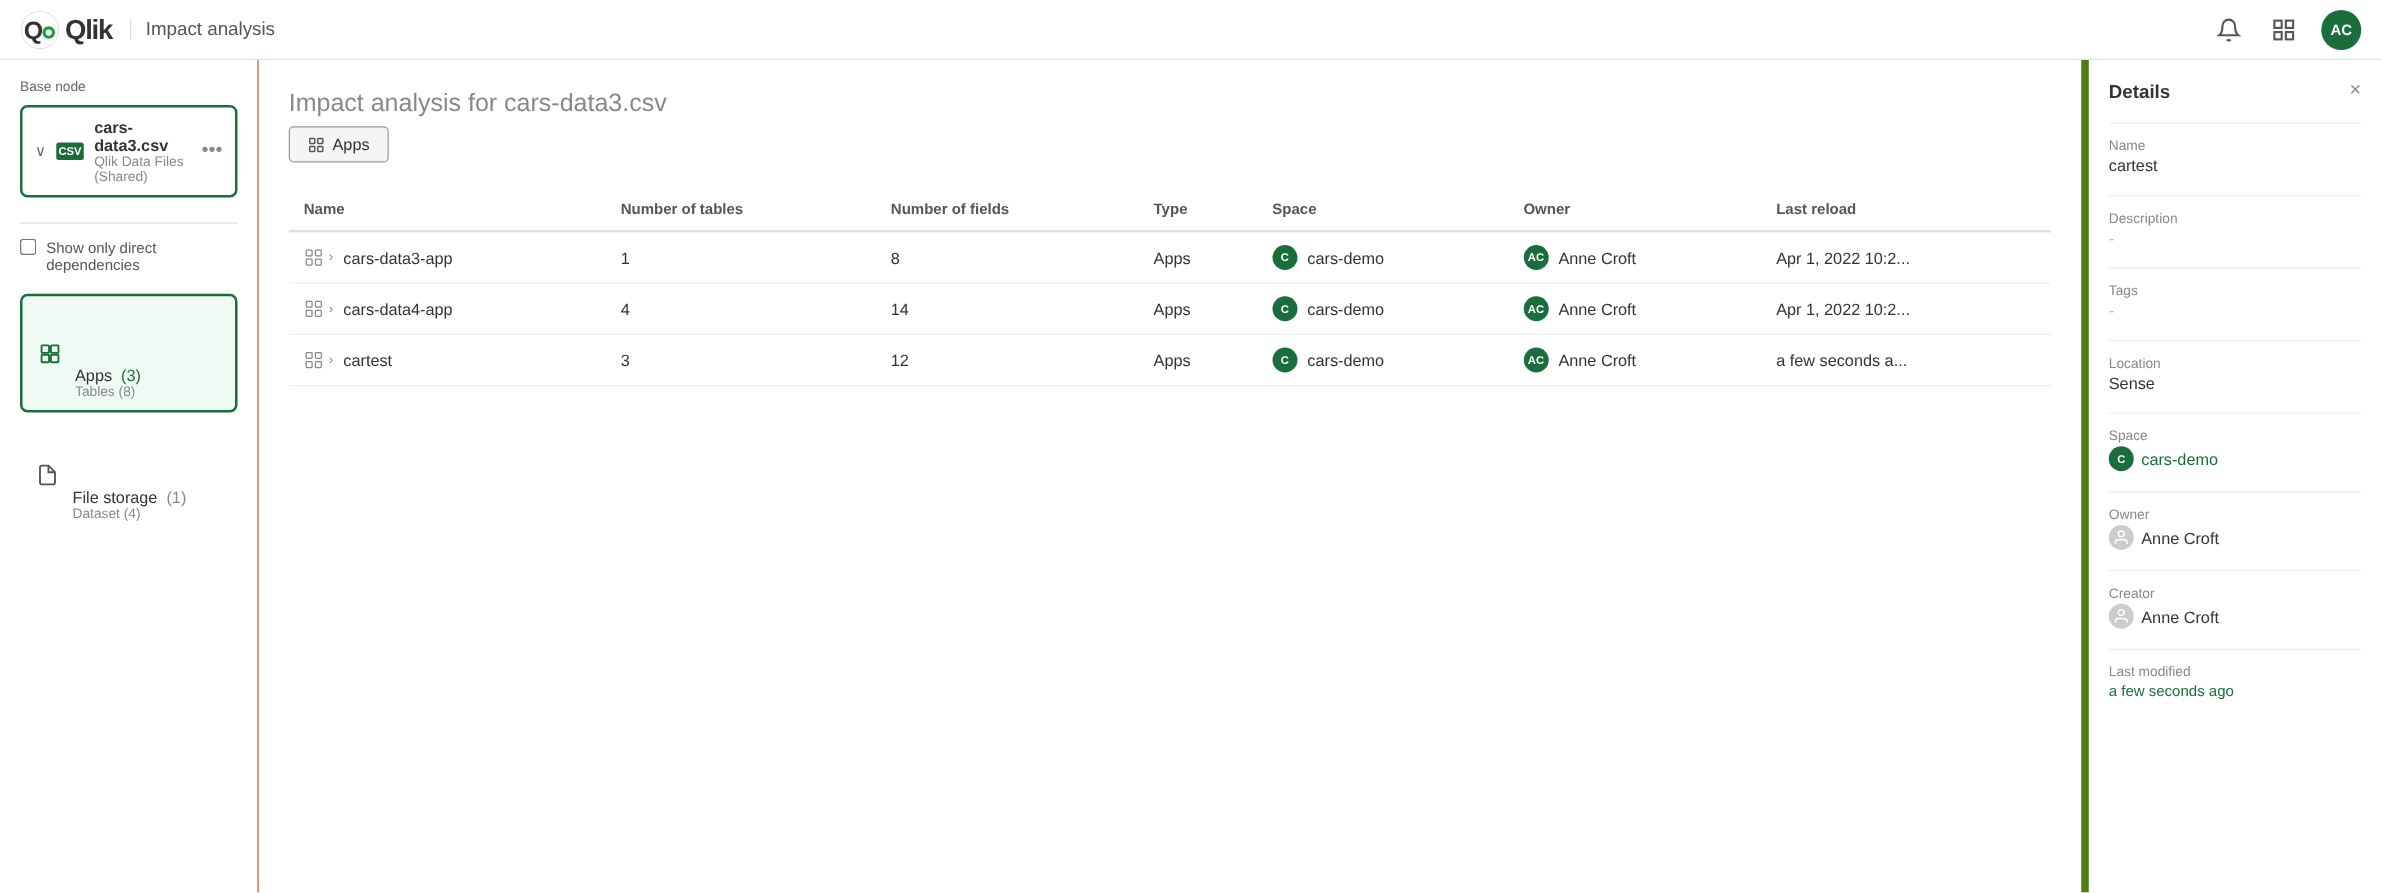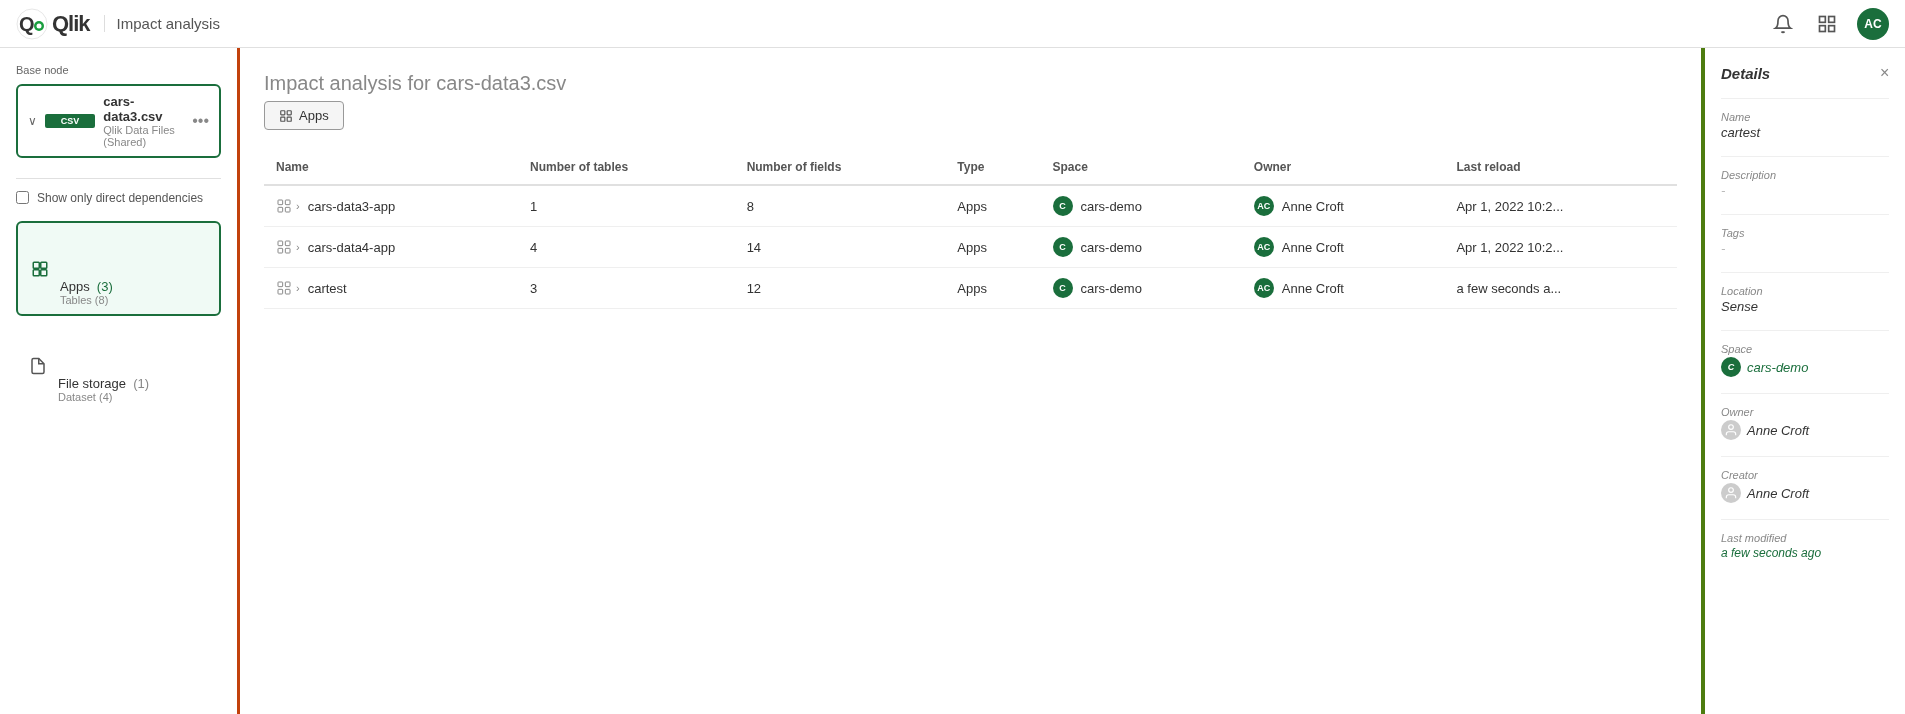--- a/index.html
+++ b/index.html
@@ -17,25 +17,25 @@
     .qlik-icon { width: 32px; height: 32px; }
     .header-title { font-size: 15px; color: #555; border-left: 1px solid #ddd; padding-left: 12px; margin-left: 4px; }
     .header-right { display: flex; align-items: center; gap: 16px; }
     .header-icon { width: 28px; height: 28px; display: flex; align-items: center; justify-content: center; cursor: pointer; color: #555; font-size: 18px; }
     .avatar { width: 32px; height: 32px; border-radius: 50%; background: #1a6e3c; color: #fff; display: flex; align-items: center; justify-content: center; font-size: 12px; font-weight: 600; cursor: pointer; }
 
     
     .main-layout { display: flex; height: calc(714px - 48px); }
 
     
-    .left-panel { width: 240px; border-right: 3px solid #c2410c; padding: 16px; background: #fff; flex-shrink: 0; }
+    .left-panel { width: 207px; border-right: 1px solid #c2410c; padding: 16px; background: #fff; flex-shrink: 0; }
     .base-node-label { font-size: 11px; color: #666; margin-bottom: 8px; }
     .base-node-card { border: 2px solid #1a6e3c; border-radius: 6px; padding: 8px 10px; display: flex; align-items: center; gap: 8px; margin-bottom: 20px; }
     .base-node-chevron { color: #666; font-size: 12px; cursor: pointer; }
-    .csv-badge { background: #1a6e3c; color: #fff; font-size: 9px; font-weight: 700; padding: 2px 16px; border-radius: 2px; flex-shrink: 0; }
+    .csv-badge { background: #1a6e3c; color: #fff; font-size: 9px; font-weight: 700; padding: 2px 2px; border-radius: 2px; flex-shrink: 0; }
     .base-node-info { flex: 1; }
     .base-node-name { font-size: 13px; font-weight: 700; color: #333; }
     .base-node-sub { font-size: 11px; color: #888; }
     .base-node-menu { color: #888; cursor: pointer; font-size: 16px; }
 
     .divider { border: none; border-top: 1px solid #e0e0e0; margin: 12px 0; }
 
     .checkbox-row { display: flex; align-items: flex-start; gap: 8px; margin-bottom: 16px; }
     .checkbox-row input { cursor: pointer; }
     .checkbox-label { font-size: 12px; color: #555; }
@@ -60,21 +60,21 @@
     .data-table th { text-align: left; padding: 10px 12px; font-size: 12px; font-weight: 600; color: #555; border-bottom: 2px solid #e0e0e0; background: #fff; white-space: nowrap; }
     .data-table td { padding: 10px 12px; font-size: 13px; color: #333; border-bottom: 1px solid #efefef; vertical-align: middle; }
     .row-chevron { color: #888; cursor: pointer; font-size: 11px; margin-right: 4px; }
     .row-name { display: flex; align-items: center; gap: 4px; }
     .space-badge { width: 20px; height: 20px; border-radius: 50%; background: #1a6e3c; color: #fff; font-size: 9px; font-weight: 700; display: inline-flex; align-items: center; justify-content: center; margin-right: 4px; flex-shrink: 0; }
     .owner-badge { width: 20px; height: 20px; border-radius: 50%; background: #1a6e3c; color: #fff; font-size: 9px; font-weight: 700; display: inline-flex; align-items: center; justify-content: center; margin-right: 4px; flex-shrink: 0; }
     .space-cell { display: flex; align-items: center; gap: 4px; }
     .owner-cell { display: flex; align-items: center; gap: 4px; }
 
     
-    .right-panel { width: 204px; border-left: 4px solid #4d7c0f; padding: 16px; background: #fff; flex-shrink: 0; overflow-y: auto; font-style: italic; }
+    .right-panel { width: 240px; border-left: 6px solid #4d7c0f; padding: 16px; background: #fff; flex-shrink: 0; overflow-y: auto; }
     .right-panel-header { display: flex; align-items: center; justify-content: space-between; margin-bottom: 16px; }
     .right-panel-title { font-size: 15px; font-weight: 600; color: #333; }
     .close-btn { cursor: pointer; color: #888; font-size: 16px; }
 
     .detail-section { margin-bottom: 16px; }
     .detail-label { font-size: 11px; color: #888; margin-bottom: 2px; }
     .detail-value { font-size: 13px; color: #333; }
     .detail-dash { font-size: 13px; color: #bbb; }
     .detail-divider { border: none; border-top: 1px solid #efefef; margin: 12px 0; }
     .detail-space { display: flex; align-items: center; gap: 6px; }

